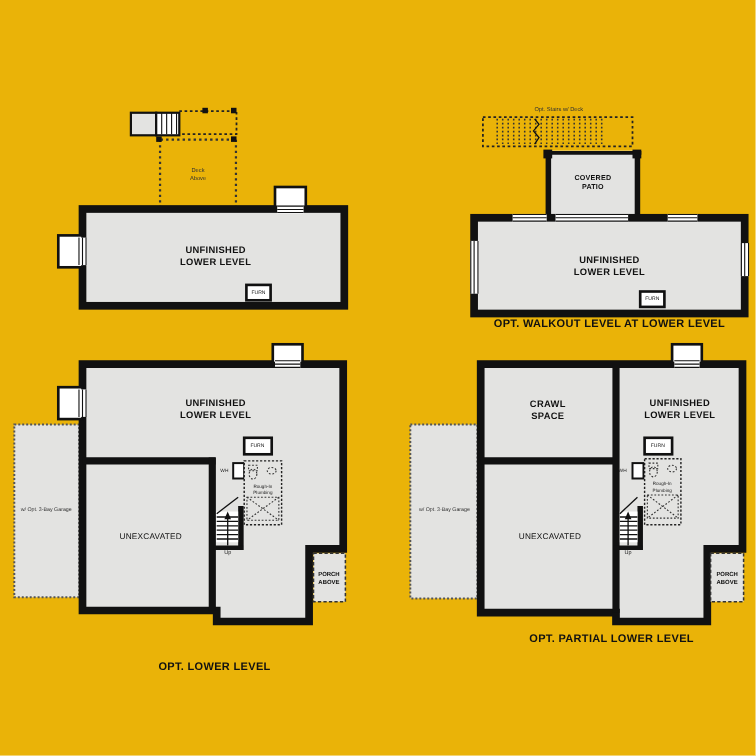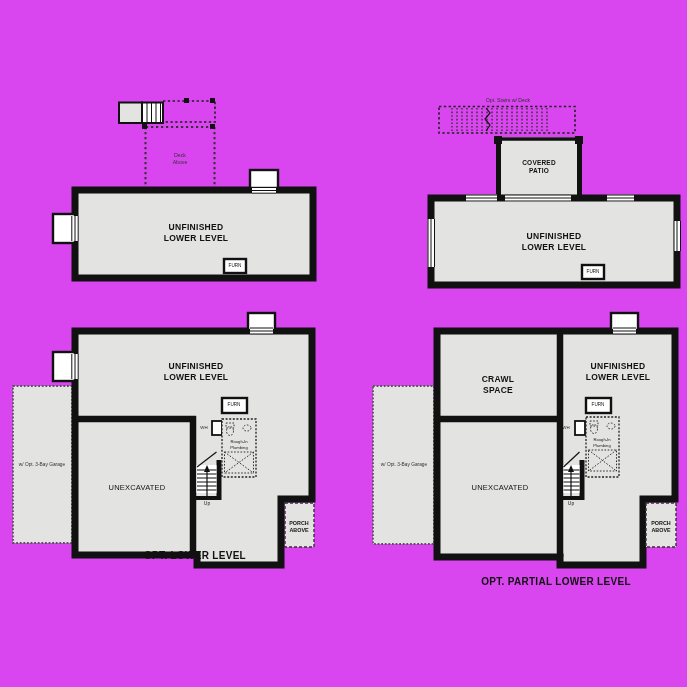--- a/index.html
+++ b/index.html
@@ -1,16 +1,16 @@
 <!DOCTYPE html>
 <html><head>
 <meta charset="utf-8">
 <style>
   html,body{margin:0;padding:0;background:#ffffff;}
-  #stage{position:relative;width:687px;height:687px;background:#d946ef;overflow:hidden;
+  #stage{position:relative;width:687px;height:687px;background:#eab308;overflow:hidden;
          font-family:"Liberation Sans",sans-serif;color:#111;}
   #plan-svg{position:absolute;left:0;top:0;}
   .lbl{position:absolute;transform:translate(-50%,-50%);text-align:center;
        white-space:pre-line;line-height:1.3;color:#111;}
   .caption{font-size:10px;font-weight:700;letter-spacing:.3px;white-space:nowrap;}
   .room{font-size:8.5px;font-weight:700;letter-spacing:.3px;}
   .unex{font-size:7.5px;font-weight:400;letter-spacing:.2px;}
   .patio{font-size:6.5px;font-weight:700;letter-spacing:.2px;}
   .porchlbl{font-size:5.4px;font-weight:700;}
   .t52{font-size:5.2px;color:#333;}
@@ -194,35 +194,36 @@
 <div class="lbl room" style="left:196px;top:233px;">UNFINISHED
 LOWER LEVEL</div>
 <div class="lbl t46" style="left:235px;top:266px;">FURN</div>
 
 <div class="lbl t52" style="left:508px;top:100px;">Opt. Stairs w/ Deck</div>
 <div class="lbl patio" style="left:539px;top:167px;">COVERED
 PATIO</div>
 <div class="lbl room" style="left:554px;top:242px;">UNFINISHED
 LOWER LEVEL</div>
 <div class="lbl t46" style="left:593px;top:272px;">FURN</div>
+<div class="lbl caption" style="left:554px;top:295px;">OPT. WALKOUT LEVEL AT LOWER LEVEL</div>
 
 <div class="lbl room" style="left:196px;top:372px;">UNFINISHED
 LOWER LEVEL</div>
 <div class="lbl t46" style="left:234px;top:405px;">FURN</div>
 <div class="lbl t44" style="left:204px;top:428px;">WH</div>
 <div class="lbl t42" style="left:239px;top:445px;">Rough-In
 Plumbing</div>
 <div class="lbl unex" style="left:137px;top:488px;">UNEXCAVATED</div>
 <div class="lbl t48" style="left:42px;top:465px;">w/ Opt. 3-Bay Garage</div>
 <div class="lbl t50" style="left:207px;top:503px;">Up</div>
 <div class="lbl porchlbl" style="left:299px;top:527px;">PORCH
 ABOVE</div>
-<div class="lbl caption" style="left:195px;top:555px;">OPT. LOWER LEVEL</div>
-
-<div class="lbl room" style="left:498px;top:385px;">CRAWL
+<div class="lbl caption" style="left:195px;top:607px;">OPT. LOWER LEVEL</div>
+
+<div class="lbl room" style="left:498px;top:373px;">CRAWL
 SPACE</div>
 <div class="lbl room" style="left:618px;top:372px;">UNFINISHED
 LOWER LEVEL</div>
 <div class="lbl t46" style="left:598px;top:405px;">FURN</div>
 <div class="lbl t44" style="left:566px;top:428px;">WH</div>
 <div class="lbl t42" style="left:602px;top:443px;">Rough-In
 Plumbing</div>
 <div class="lbl unex" style="left:500px;top:488px;">UNEXCAVATED</div>
 <div class="lbl t48" style="left:404px;top:465px;">w/ Opt. 3-Bay Garage</div>
 <div class="lbl t50" style="left:571px;top:503px;">Up</div>

